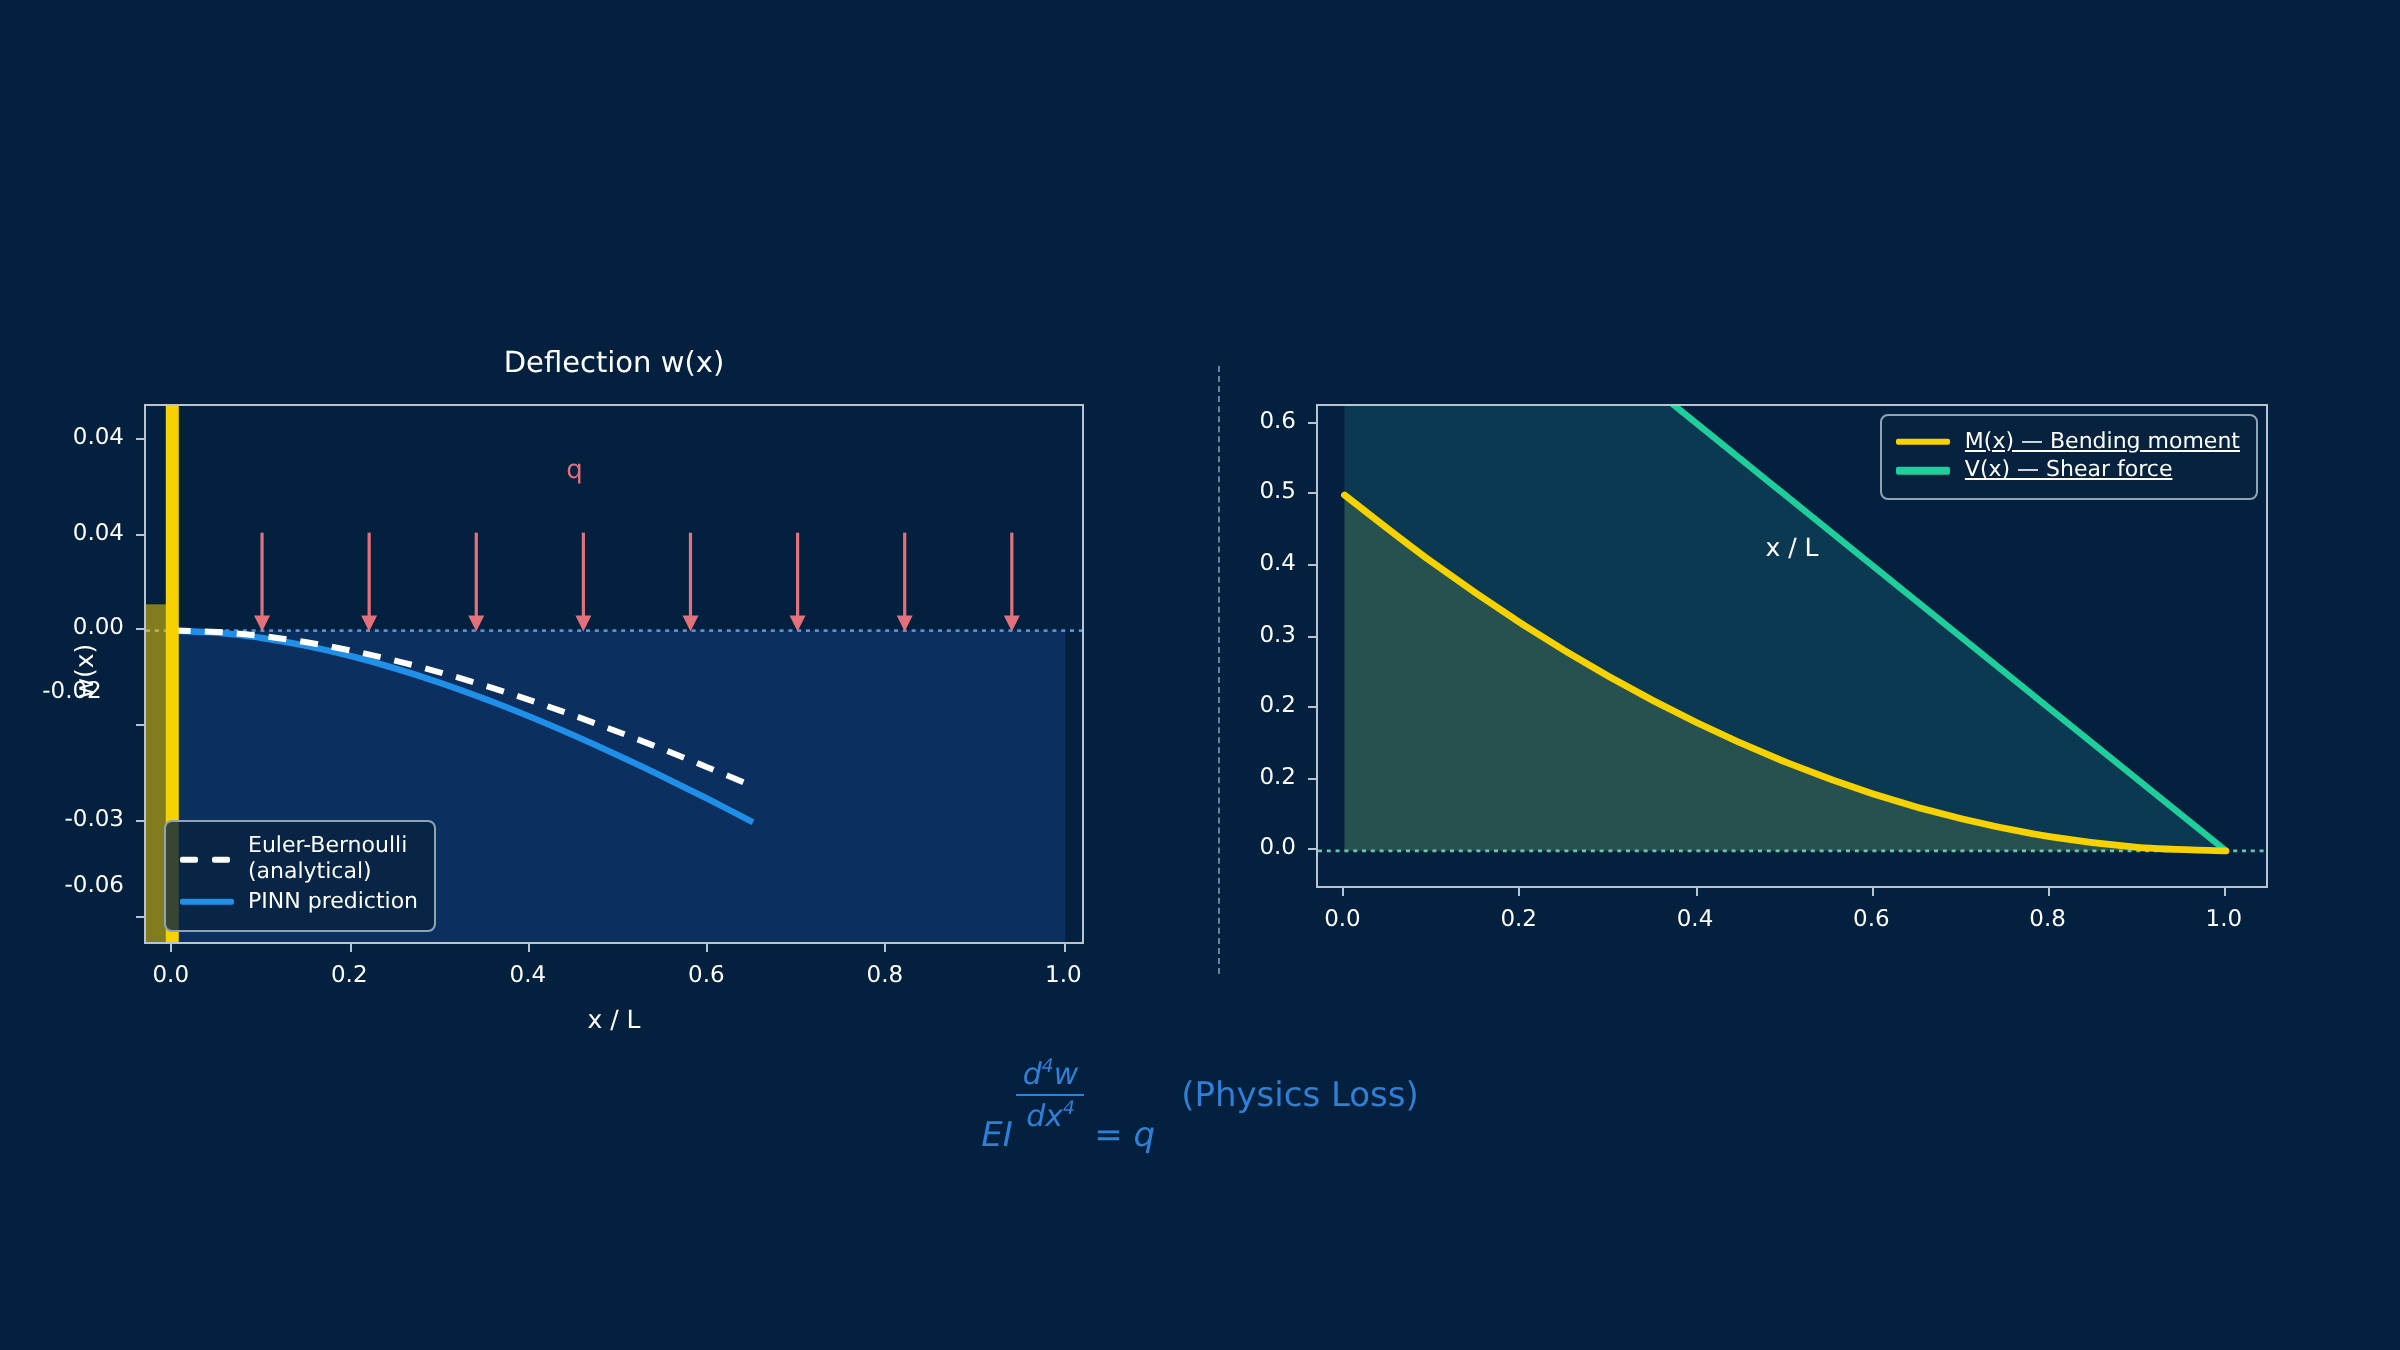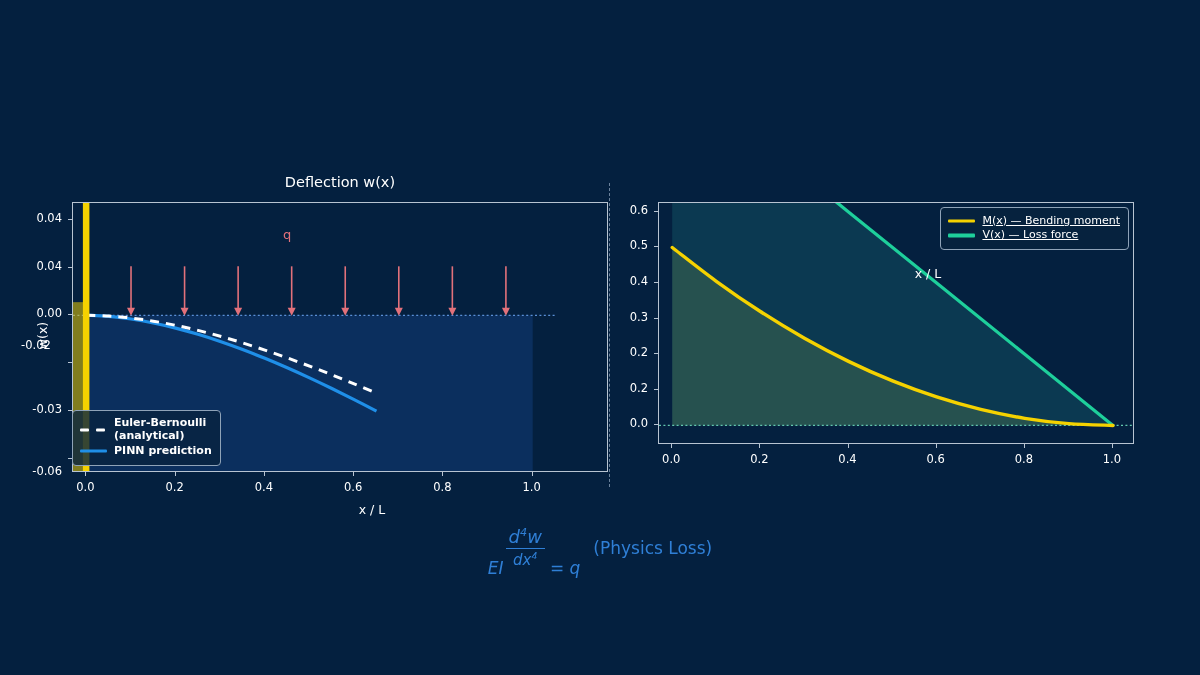--- a/index.html
+++ b/index.html
@@ -35,21 +35,21 @@
     border:1px solid #b8c4d2;
     background:#04203f;
     overflow:hidden;
   }
   .subplot-title{
     position:absolute;left:0;width:100%;top:-28px;
     text-align:center;font-size:14.5px;color:#ffffff;
   }
   .xlabel{
     position:absolute;left:0;width:100%;
-    text-align:center;font-size:12.5px;color:#ffffff;margin-left:32px;
+    text-align:center;font-size:12.5px;color:#ffffff;
   }
   .ylabel{
     position:absolute;font-size:12.5px;color:#ffffff;
     transform:rotate(-90deg);transform-origin:center center;
     white-space:nowrap;
   }
   .tick-label{position:absolute;font-size:11.5px;color:#ffffff;white-space:nowrap;}
   .ytick-label{text-align:right;}
   .xtick-label{text-align:center;}
   .tick-mark{position:absolute;background:#b8c4d2;}
@@ -78,34 +78,34 @@
   
   #equation{
     position:absolute;left:0;width:1200px;top:518px;
     text-align:center;color:#2f7fd6;font-size:17px;
   }
   #equation .eq{font-style:italic;display:inline-block;vertical-align:middle;margin-top:40px;}
   #equation .frac{
     display:inline-block;vertical-align:middle;text-align:center;
     font-style:italic;margin:0 2px;position:relative;top:-1px;
   }
-  #equation .frac .num{display:block;border-bottom:1.3px solid #2f7fd6;padding:0 3px 1px;font-size:18px;}
+  #equation .frac .num{display:block;border-bottom:1.3px solid #2f7fd6;padding:0 3px 1px;font-size:15px;}
   #equation .frac .den{display:block;padding:1px 3px 0;font-size:15px;}
   #equation sup{font-size:.62em;vertical-align:super;}
   #equation .tail{font-style:normal;margin-left:13px;display:inline-block;vertical-align:middle;}
   svg{display:block;overflow:visible;}
 </style>
 </head>
 <body>
 
 <div class="figure">
 
   <div id="panel-divider"></div>
 
-  <div class="axes" id="left-axes" style="left:72px;top:202px;width:536px;height:270px;">
+  <div class="axes" id="left-axes" style="left:72px;top:202px;width:470px;height:270px;">
     <div class="subplot-title">Deflection  w(x)</div>
     <div class="axes-frame">
       <svg id="left-svg" width="482" height="270" viewBox="0 0 482 270">
           <rect x="13.388888888888888" y="112.3008849557522" width="446.2962962962963" height="157.6991150442478" fill="#123d78" fill-opacity="0.55"></rect>
           <line x1="0" y1="112.3008849557522" x2="482" y2="112.3008849557522" stroke="#5a8fd6" stroke-width="1.3" stroke-dasharray="2,2.4"></line>
           <g>
             <line x1="58.01851851851851" y1="63.31858407079645" x2="58.01851851851851" y2="106.3008849557522" stroke="#e2717b" stroke-width="1.6"></line>
             <path d="M 54.01851851851851 104.8008849557522 L 62.01851851851851 104.8008849557522 L 58.01851851851851 112.8008849557522 Z" fill="#e2717b"></path>
             <line x1="111.57407407407406" y1="63.31858407079645" x2="111.57407407407406" y2="106.3008849557522" stroke="#e2717b" stroke-width="1.6"></line>
             <path d="M 107.57407407407406 104.8008849557522 L 115.57407407407406 104.8008849557522 L 111.57407407407406 112.8008849557522 Z" fill="#e2717b"></path>
@@ -146,26 +146,26 @@
         <div class="tick-label ytick-label" style="left: -62px; top: 8.72566px; width: 52px;">0.04</div>
         <div class="tick-mark ticky" style="left: -4px; top: 64.5133px;"></div>
         <div class="tick-label ytick-label" style="left: -62px; top: 56.5133px; width: 52px;">0.04</div>
         <div class="tick-mark ticky" style="left: -4px; top: 112.301px;"></div>
         <div class="tick-label ytick-label" style="left: -62px; top: 104.301px; width: 52px;">0.00</div>
         <div class="tick-mark ticky" style="left: -4px; top: 160.088px;"></div>
         <div class="tick-label ytick-label" style="left: -62px; top: 136px; width: 52px; text-align: center;">-0.02</div>
         <div class="tick-mark ticky" style="left: -4px; top: 207.876px;"></div>
         <div class="tick-label ytick-label" style="left: -62px; top: 199.876px; width: 52px;">-0.03</div>
         <div class="tick-mark ticky" style="left: -4px; top: 255.664px;"></div>
-        <div class="tick-label ytick-label" style="left: -62px; top: 262px; width: 52px; text-align: right;">-0.06</div>
+        <div class="tick-label ytick-label" style="left: -62px; top: 233px; width: 52px; text-align: right;">-0.06</div>
       </div>
     <div class="xlabel" style="top:300px;">x / L</div>
     <div class="ylabel" style="left:-70px;top:126px;width:80px;text-align:center;">w(x)</div>
 
-    <div class="legend" id="left-legend" style="left:0;bottom:6px;font-weight:bold;">
+    <div class="legend" id="left-legend" style="left:10px;bottom:6px;">
         <div class="legend-row">
           <span class="legend-swatch">
             <i class="sw-dash-a" style="background:#ffffff"></i>
             <i class="sw-dash-b" style="background:#ffffff"></i>
           </span>
           <span class="legend-text">Euler-Bernoulli
 (analytical)</span>
         </div>
         <div class="legend-row">
           <span class="legend-swatch">
@@ -220,21 +220,21 @@
         <div class="legend-row">
           <span class="legend-swatch">
             <i class="sw-solid" style="background:#f5d200"></i>
           </span>
           <span class="legend-text">M(x) — Bending moment</span>
         </div>
         <div class="legend-row">
           <span class="legend-swatch">
             <i class="sw-solid" style="background:#1ecf9b"></i>
           </span>
-          <span class="legend-text">V(x) — Loss force</span>
+          <span class="legend-text">V(x) — Shear force</span>
         </div>
       </div>
   </div>
 
   <div id="equation">
     <span class="eq">EI</span><span class="frac"><span class="num">d<sup>4</sup>w</span><span class="den">dx<sup>4</sup></span></span><span class="eq" style="margin-left:3px;">= q</span><span class="tail">(Physics Loss)</span>
   </div>
 
 </div>
 

